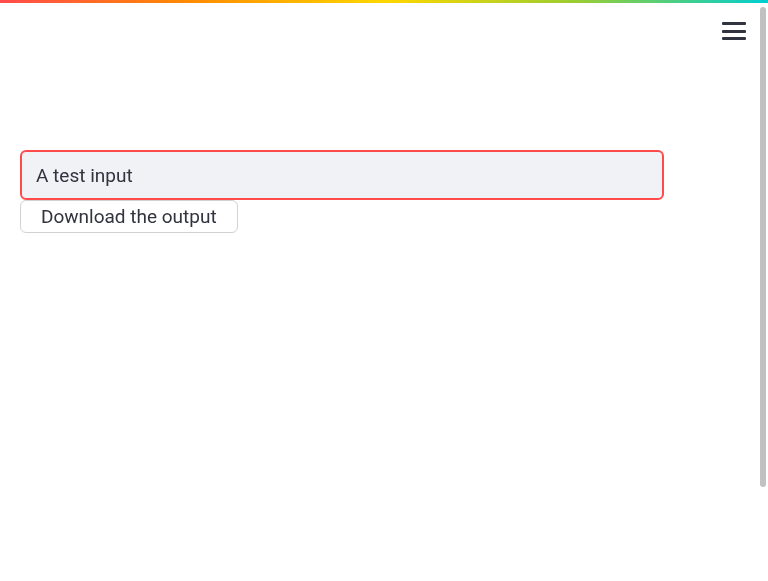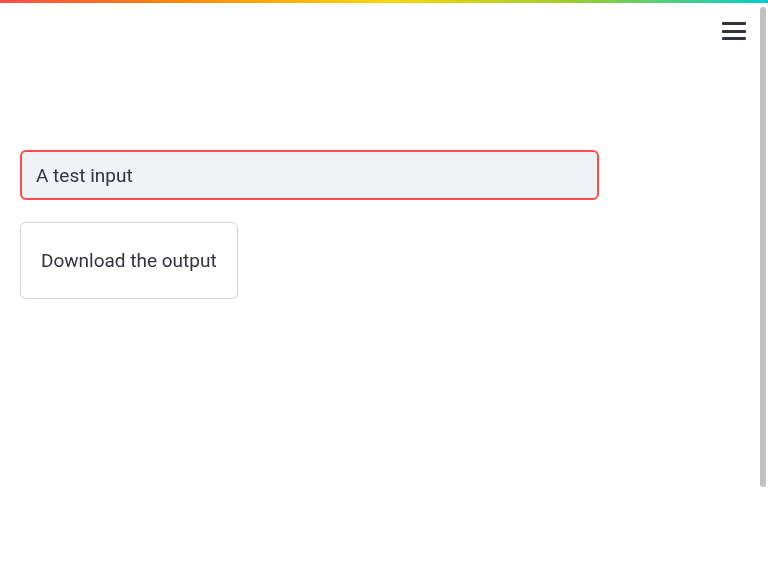--- a/index.html
+++ b/index.html
@@ -65,35 +65,34 @@
       margin-bottom: 35px;
     }
     
     .input-label {
       font-size: 17px;
       color: #31333f;
       margin-bottom: 12px;
     }
     
     .text-input {
-      width: 579px;
+      width: 644px;
       height: 50px;
       padding: 0 14px;
       font-size: 19px;
       font-family: inherit;
       color: #31333f;
       background: #f0f2f6;
       border: 2px solid #ff4b4b;
       border-radius: 6px;
       outline: none;
-      margin-bottom: 22px;
     }
     
     .download-button {
-      padding: 26px 20px;
+      padding: 4px 20px;
       font-size: 19px;
       font-family: inherit;
       color: #31333f;
       background: #fff;
       border: 1px solid #d2d2d2;
       border-radius: 6px;
       cursor: pointer;
     }
     
     .scrollbar-track {

